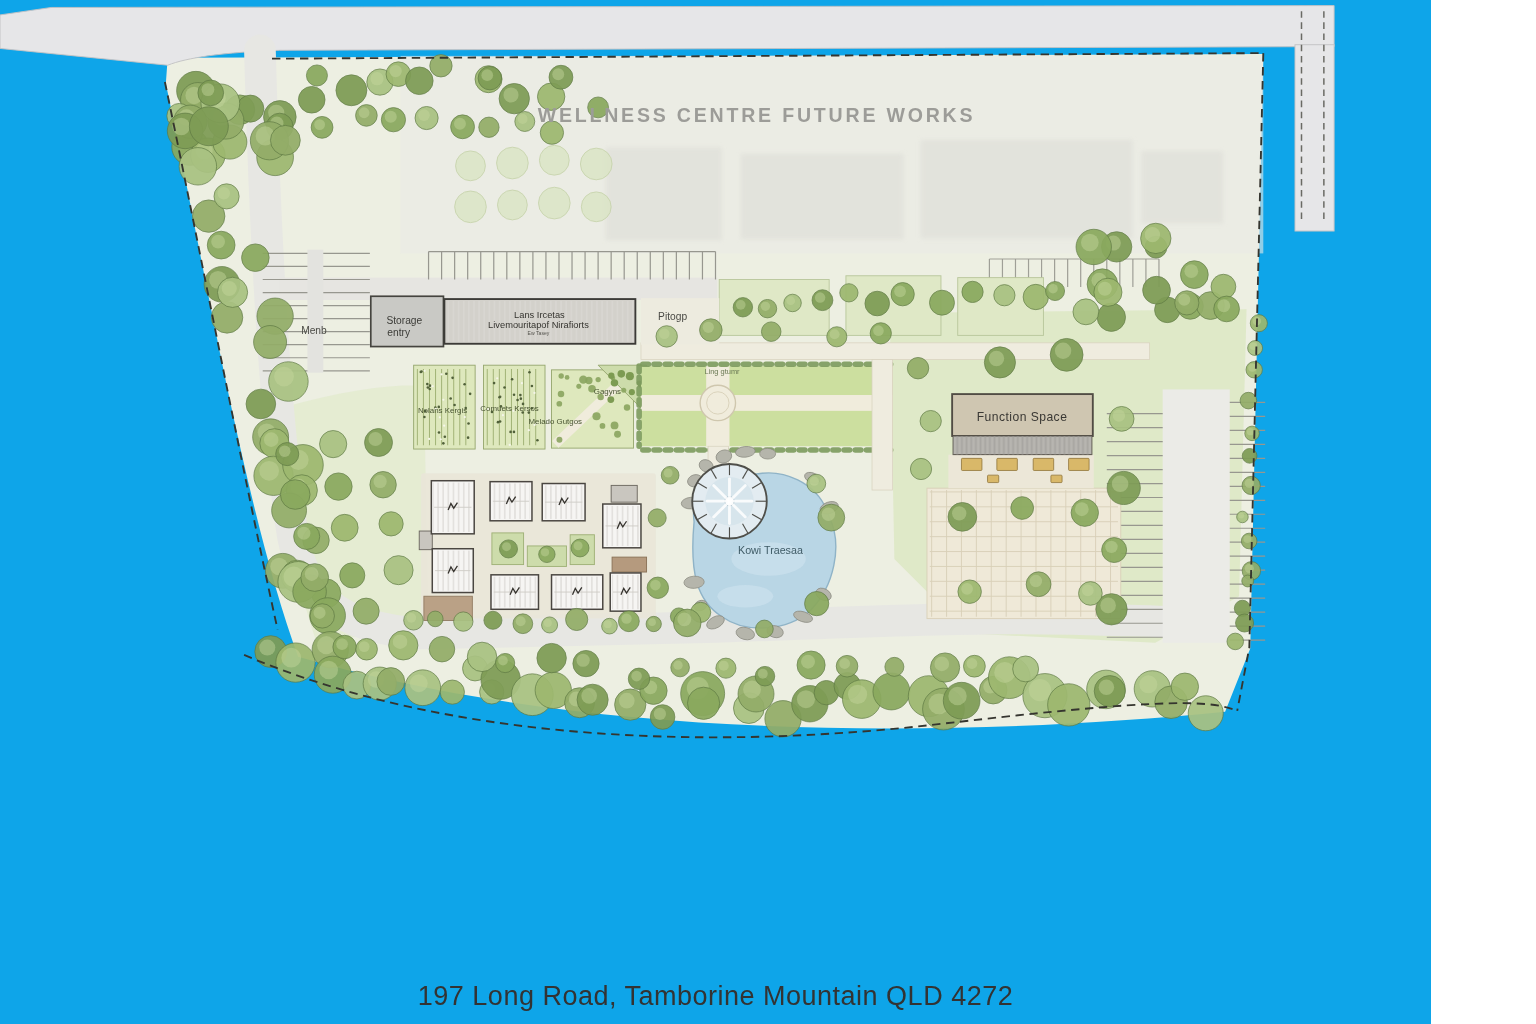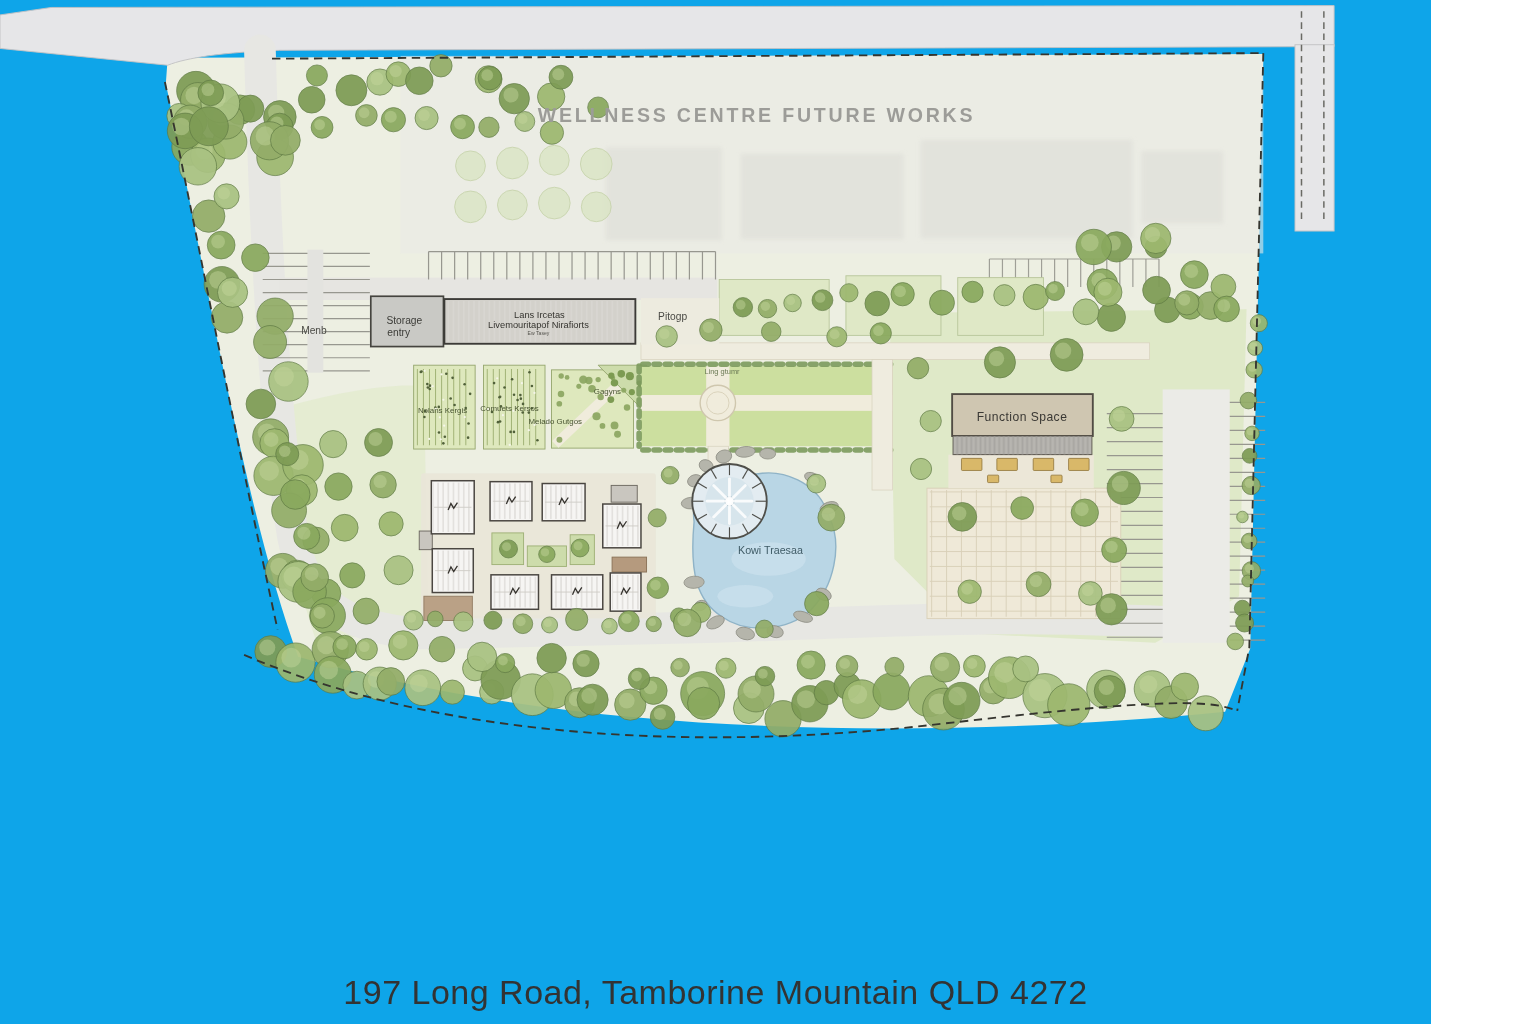--- a/index.html
+++ b/index.html
@@ -1,20 +1,20 @@
 <!DOCTYPE html>
 <html><head>
 <meta charset="utf-8">
 <style>
   html,body{margin:0;padding:0;background:#fff;}
   .stage{position:relative;width:1400px;height:1024px;background:#0ea5e9;overflow:hidden;
          font-family:"Liberation Sans",sans-serif;padding-left:31px;}
   svg{position:absolute;inset:0;}
   .caption{position:absolute;left:0;right:0;bottom:12px;text-align:center;
-           font-size:34px;color:#333;letter-spacing:.5px;}
+           font-size:27px;color:#333;letter-spacing:.5px;}
   text{font-family:"Liberation Sans",sans-serif;}
   .fw-title{font-weight:bold;letter-spacing:3px;}
 </style>
 </head>
 <body>
 
 <div class="stage">
 <svg id="plan" viewBox="0 0 1536 1024">
   <defs>
     <pattern id="roofstripe" width="5.5" height="8" patternUnits="userSpaceOnUse">

